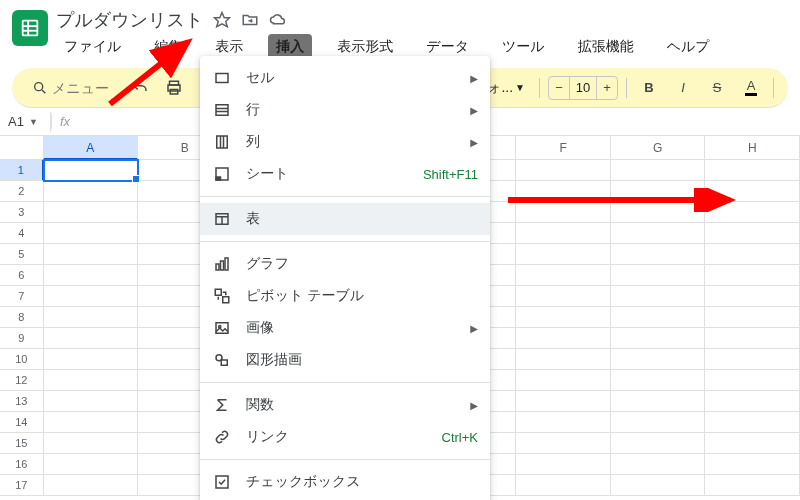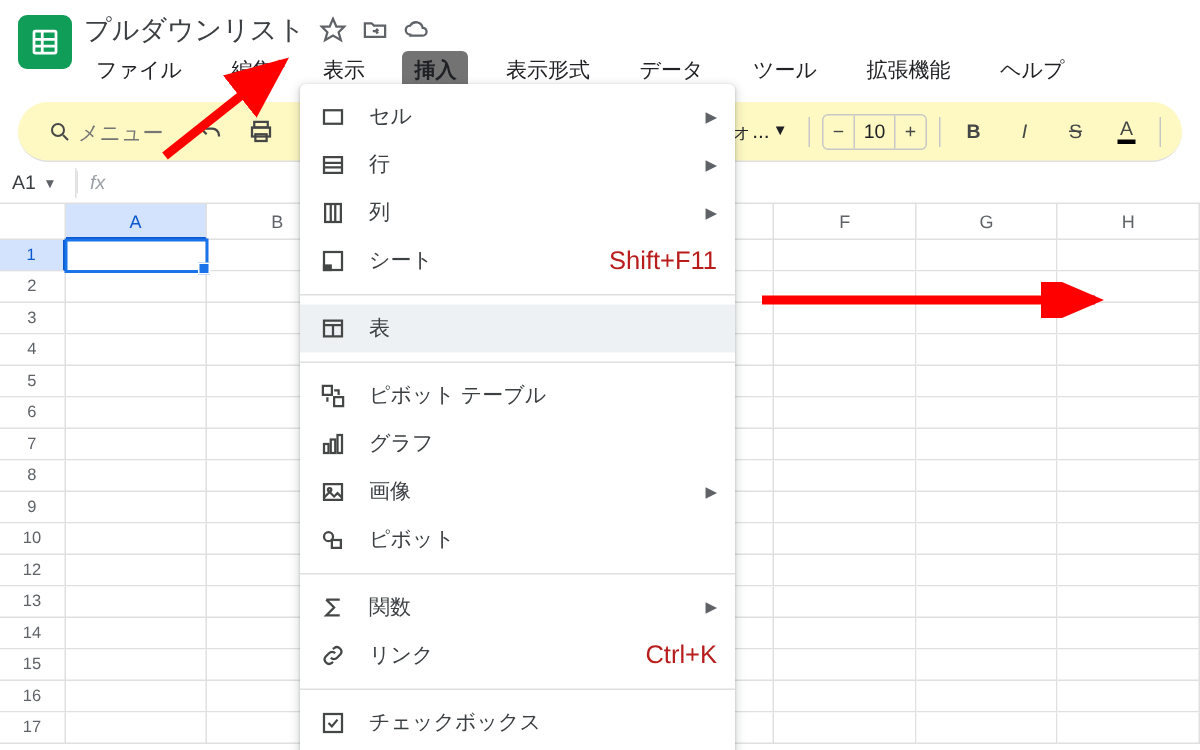--- a/index.html
+++ b/index.html
@@ -36,21 +36,21 @@
   .row-h { width: 46px; text-align: center; font-size: 11px; color: #5f6368; border-right: 1px solid #e0e0e0; border-bottom: 1px solid #e0e0e0; line-height: 21px; background: #fff; }
   .row-h.sel { background: #d3e3fd; color: #0b57d0; border-right: 2px solid #0b57d0; }
   .cell { width: 100px; border-right: 1px solid #e0e0e0; border-bottom: 1px solid #e0e0e0; background: #fff; }
   .cell.sel { outline: 2px solid #1a73e8; outline-offset: -1px; position: relative; }
   .cell.sel::after { content: ""; position: absolute; right: -3px; bottom: -3px; width: 6px; height: 6px; background: #1a73e8; border: 1px solid #fff; }
   .dropdown { position: absolute; top: 56px; left: 200px; width: 290px; background: #fff; border-radius: 4px; box-shadow: 0 2px 6px 2px rgba(60,64,67,.15), 0 1px 2px rgba(60,64,67,.3); padding: 6px 0; z-index: 100; }
   .dd-item { display: flex; align-items: center; padding: 6px 12px; font-size: 14px; color: #3c4043; cursor: pointer; gap: 14px; height: 32px; }
   .dd-item:hover, .dd-item.hover { background: #eef1f3; }
   .dd-icon { width: 20px; height: 20px; display: inline-flex; align-items: center; justify-content: center; color: #444746; }
   .dd-label { flex: 1; }
-  .dd-shortcut { color: #b91c1c; font-size: 17px; }
+  .dd-shortcut { color: #15803d; font-size: 13px; }
   .dd-arrow { color: #5f6368; font-size: 10px; }
   .dd-sep { height: 1px; background: #e0e0e0; margin: 6px 0; }
   .arrow-red { position: absolute; z-index: 200; }
   .bold { font-weight: bold; }
   .italic { font-style: italic; }
   .strike { text-decoration: line-through; }
   .letter-a { font-weight: 500; border-bottom: 3px solid #000; padding: 0 2px; line-height: 14px; display: inline-block; }
 </style>
 </head>
 <body>
@@ -391,57 +391,57 @@
           <line x1="4" y1="9" x2="20" y2="9"></line>
           <line x1="12" y1="9" x2="12" y2="19"></line>
         </svg>
       </span>
       <span class="dd-label">表</span>
     </div>
     <div class="dd-sep"></div>
     <div class="dd-item">
       <span class="dd-icon">
         <svg width="18" height="18" viewBox="0 0 24 24" fill="none" stroke="#444746" stroke-width="2">
+          <rect x="4" y="12" width="4" height="8"></rect>
+          <rect x="10" y="8" width="4" height="12"></rect>
+          <rect x="16" y="4" width="4" height="16"></rect>
+        </svg>
+      </span>
+      <span class="dd-label">グラフ</span>
+    </div>
+    <div class="dd-item">
+      <span class="dd-icon">
+        <svg width="18" height="18" viewBox="0 0 24 24" fill="none" stroke="#444746" stroke-width="2">
           <rect x="3" y="3" width="8" height="8"></rect>
           <rect x="13" y="13" width="8" height="8"></rect>
           <path d="M13 7h4v4"></path>
           <path d="M7 17v-4"></path>
         </svg>
       </span>
       <span class="dd-label">ピボット テーブル</span>
     </div>
     <div class="dd-item">
       <span class="dd-icon">
         <svg width="18" height="18" viewBox="0 0 24 24" fill="none" stroke="#444746" stroke-width="2">
-          <rect x="4" y="12" width="4" height="8"></rect>
-          <rect x="10" y="8" width="4" height="12"></rect>
-          <rect x="16" y="4" width="4" height="16"></rect>
-        </svg>
-      </span>
-      <span class="dd-label">グラフ</span>
-    </div>
-    <div class="dd-item">
-      <span class="dd-icon">
-        <svg width="18" height="18" viewBox="0 0 24 24" fill="none" stroke="#444746" stroke-width="2">
           <rect x="4" y="5" width="16" height="14"></rect>
           <circle cx="9" cy="10" r="1.5"></circle>
           <path d="M4 17l5-5 4 4 3-3 4 4"></path>
         </svg>
       </span>
       <span class="dd-label">画像</span>
       <span class="dd-arrow">▶</span>
     </div>
     <div class="dd-item">
       <span class="dd-icon">
         <svg width="18" height="18" viewBox="0 0 24 24" fill="none" stroke="#444746" stroke-width="2">
           <circle cx="8" cy="9" r="4"></circle>
           <rect x="11" y="12" width="8" height="7"></rect>
         </svg>
       </span>
-      <span class="dd-label">ピボット</span>
+      <span class="dd-label">図形描画</span>
     </div>
     <div class="dd-sep"></div>
     <div class="dd-item">
       <span class="dd-icon">
         <svg width="18" height="18" viewBox="0 0 24 24" fill="none" stroke="#444746" stroke-width="2">
           <path d="M6 5h12M6 5l7 7-7 7h12"></path>
         </svg>
       </span>
       <span class="dd-label">関数</span>
       <span class="dd-arrow">▶</span>

